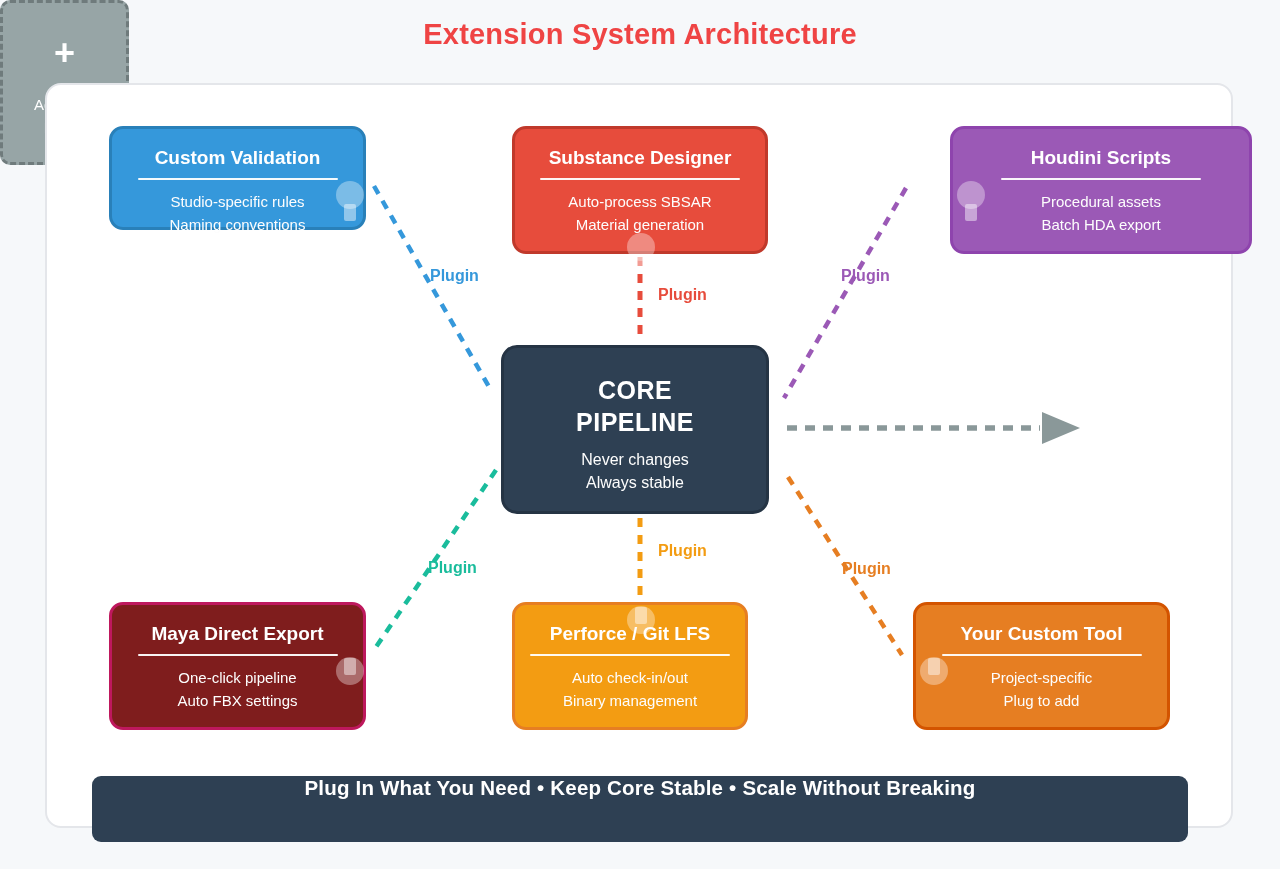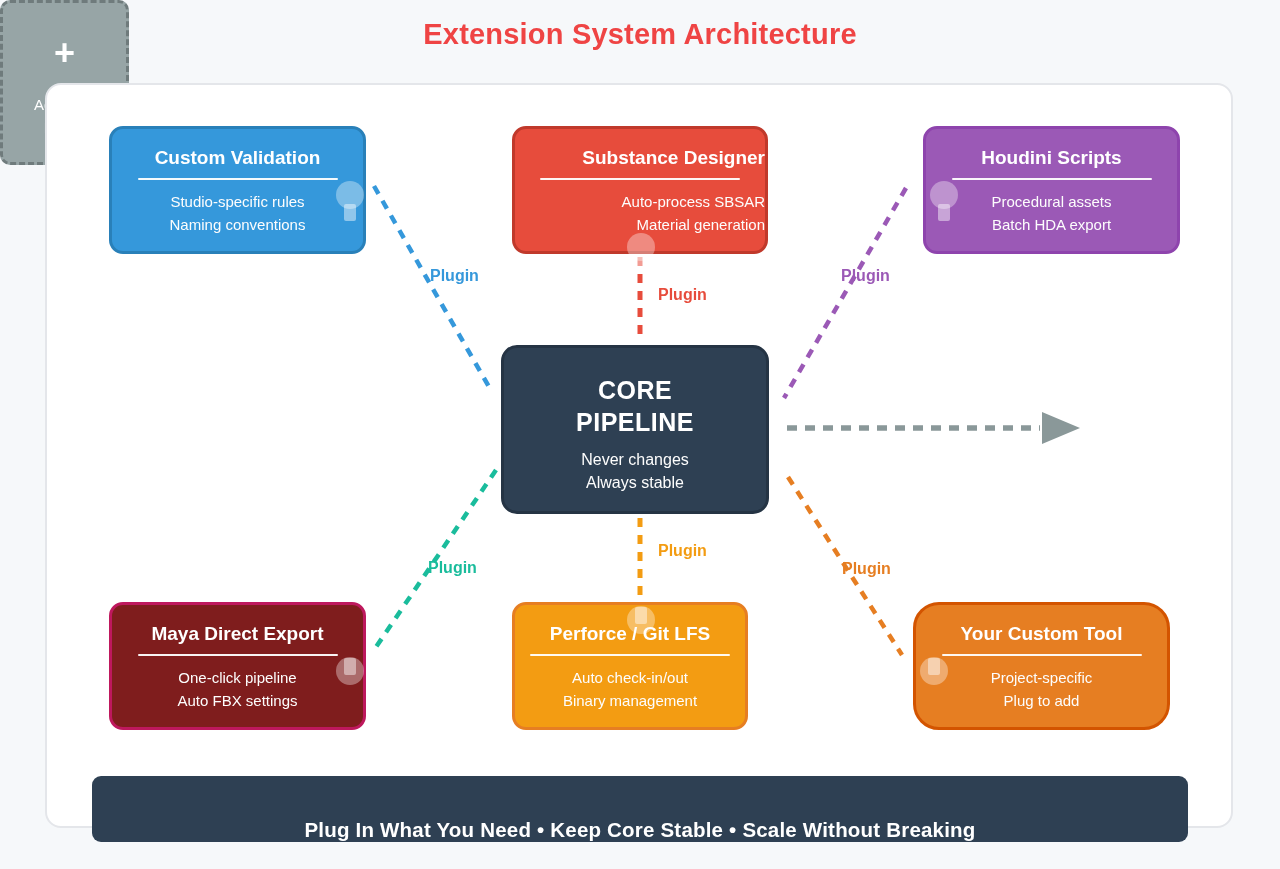--- a/index.html
+++ b/index.html
@@ -9,39 +9,39 @@
   .canvas{position:absolute;left:45px;top:83px;width:1188px;height:745px;
           background:#ffffff;border:2px solid #e4e6ea;border-radius:16px;box-sizing:border-box;}
   svg.lines{position:absolute;left:0;top:0;width:1280px;height:869px;pointer-events:none;}
 
   .node{position:absolute;box-sizing:border-box;border-radius:14px;color:#fff;text-align:center;}
   .node .node-title{font-size:19px;font-weight:bold;margin-top:18px;}
   .node .rule{height:2px;background:rgba(255,255,255,0.95);width:200px;margin:9px auto 10px auto;border-radius:1px;}
   .node .node-line{font-size:15px;line-height:23px;color:#fdfdfd;}
 
   .blue{background:#3598db;border:3px solid #2980b9;}
-  .red{background:#e74c3c;border:3px solid #c0392b;text-align:right;}
+  .red{background:#e74c3c;border:3px solid #c0392b;}
   .purple{background:#9b59b6;border:3px solid #8e44ad;}
   .teal{background:#7f1d1d;border:3px solid #be185d;}
   .orange{background:#f39c12;border:3px solid #e67e22;}
   .darkorange{background:#e67e22;border:3px solid #d35400;}
 
   .core{left:501px;top:345px;width:268px;height:169px;background:#2e4053;border:3px solid #253444;border-radius:16px;}
   .core .core-title{font-size:25px;font-weight:bold;line-height:32px;margin-top:26px;letter-spacing:0.5px;}
   .core .node-line{font-size:16px;line-height:23px;margin-top:0;}
   .core .core-sub{margin-top:10px;}
 
   .addnew{left:1078px;top:347px;width:129px;height:165px;background:#97a5a6;
           border:3px dashed #6f7b7c;border-radius:10px;color:#fff;text-align:center;box-sizing:border-box;}
   .addnew .plus{font-size:36px;font-weight:bold;margin-top:32px;line-height:36px;}
   .addnew .addline{font-size:15px;line-height:23px;}
   .addnew .addblock{margin-top:22px;}
 
   .banner{position:absolute;left:92px;top:776px;width:1096px;height:66px;background:#2e4053;
-          border-radius:9px;display:flex;align-items:flex-end;justify-content:center;}
+          border-radius:9px;display:flex;align-items:flex-start;justify-content:center;}
   .banner .banner-text{color:#fff;font-size:20.5px;font-weight:bold;letter-spacing:0.2px;}
 
   .plugin-label{position:absolute;font-size:16px;font-weight:bold;}
   .lbl-blue{left:430px;top:267px;color:#3598db;}
   .lbl-red{left:658px;top:286px;color:#e74c3c;}
   .lbl-purple{left:841px;top:267px;color:#9b59b6;}
   .lbl-teal{left:428px;top:559px;color:#1abc9c;}
   .lbl-orange{left:658px;top:542px;color:#f39c12;}
   .lbl-darkorange{left:842px;top:560px;color:#e67e22;}
 
@@ -67,41 +67,41 @@
     <line x1="374" y1="186" x2="492" y2="392" stroke="#3598db" stroke-width="4.5" stroke-dasharray="9 8"></line>
     <line x1="640" y1="257" x2="640" y2="342" stroke="#e74c3c" stroke-width="5" stroke-dasharray="9 8"></line>
     <line x1="906" y1="188" x2="784" y2="398" stroke="#9b59b6" stroke-width="4.5" stroke-dasharray="9 8"></line>
     <line x1="496" y1="470" x2="374" y2="650" stroke="#1abc9c" stroke-width="4.5" stroke-dasharray="9 8"></line>
     <line x1="640" y1="518" x2="640" y2="599" stroke="#f39c12" stroke-width="5" stroke-dasharray="9 8"></line>
     <line x1="788" y1="477" x2="902" y2="655" stroke="#e67e22" stroke-width="4.5" stroke-dasharray="9 8"></line>
     <line x1="787" y1="428" x2="1040" y2="428" stroke="#8a9899" stroke-width="5.5" stroke-dasharray="10 8"></line>
     <polygon points="1042,412 1042,444 1080,428" fill="#8a9899"></polygon>
   </svg>
 
-  <div class="node blue" style="left:109px;top:126px;width:257px;height:128px;text-align:center;">
+  <div class="node blue" style="left:109px;top:126px;width:257px;height:104px;text-align:center;">
     <div class="node-title">Custom Validation</div>
     <div class="rule"></div>
     <div class="node-line">Studio-specific rules</div>
     <div class="node-line">Naming conventions</div>
     <span class="plug plug-r stem-down">
         <span class="stem"></span>
       </span>
   </div>
 
   <div class="node red" style="left:512px;top:126px;width:256px;height:128px;">
     <div class="node-title">Substance Designer</div>
     <div class="rule"></div>
     <div class="node-line">Auto-process SBSAR</div>
     <div class="node-line">Material generation</div>
     <span class="plug plug-b stem-down">
         <span class="stem"></span>
       </span>
   </div>
 
-  <div class="node purple" style="left:923px;top:126px;width:257px;height:128px;">
+  <div class="node purple" style="left:950px;top:126px;width:302px;height:128px;">
     <div class="node-title">Houdini Scripts</div>
     <div class="rule"></div>
     <div class="node-line">Procedural assets</div>
     <div class="node-line">Batch HDA export</div>
     <span class="plug plug-l stem-down">
         <span class="stem"></span>
       </span>
   </div>
 
   <div class="node core">
@@ -134,21 +134,21 @@
   <div class="node orange" style="left:512px;top:602px;width:236px;height:128px;">
     <div class="node-title">Perforce / Git LFS</div>
     <div class="rule"></div>
     <div class="node-line">Auto check-in/out</div>
     <div class="node-line">Binary management</div>
     <span class="plug plug-t stem-up">
         <span class="stem"></span>
       </span>
   </div>
 
-  <div class="node darkorange" style="left:913px;top:602px;width:257px;height:128px;border-radius:26px;">
+  <div class="node darkorange" style="left:913px;top:602px;width:257px;height:128px;">
     <div class="node-title">Your Custom Tool</div>
     <div class="rule"></div>
     <div class="node-line">Project-specific</div>
     <div class="node-line">Plug to add</div>
     <span class="plug plug-l stem-up">
         <span class="stem"></span>
       </span>
   </div>
 
   <span class="plugin-label lbl-blue">Plugin</span>

